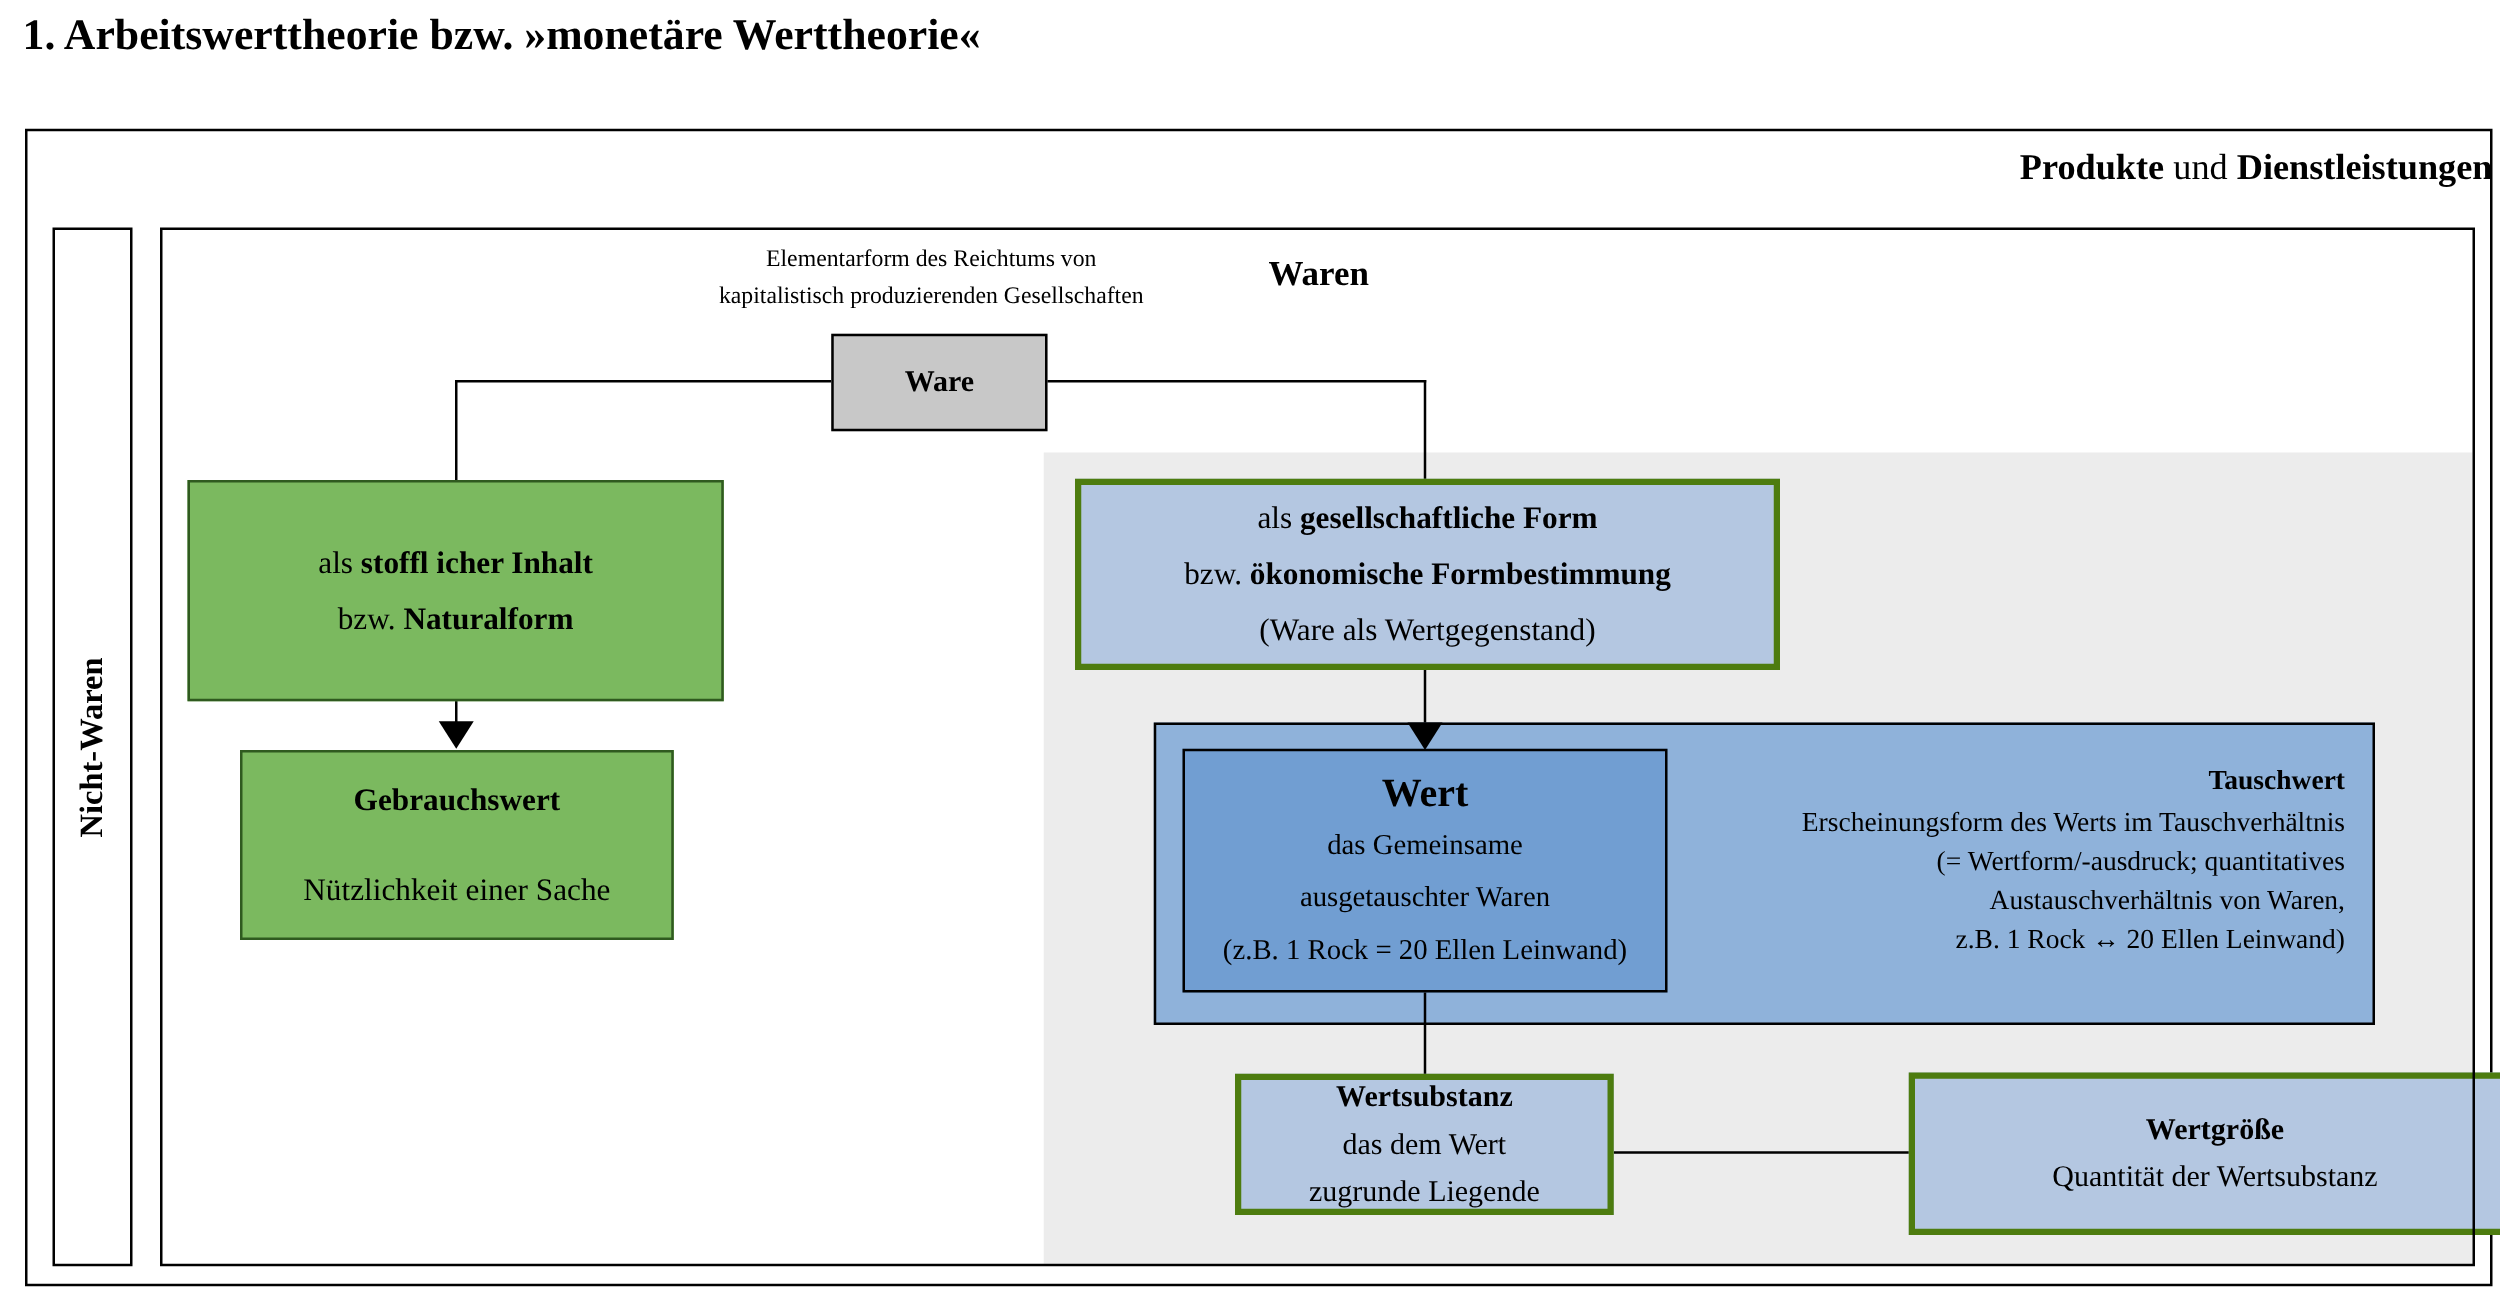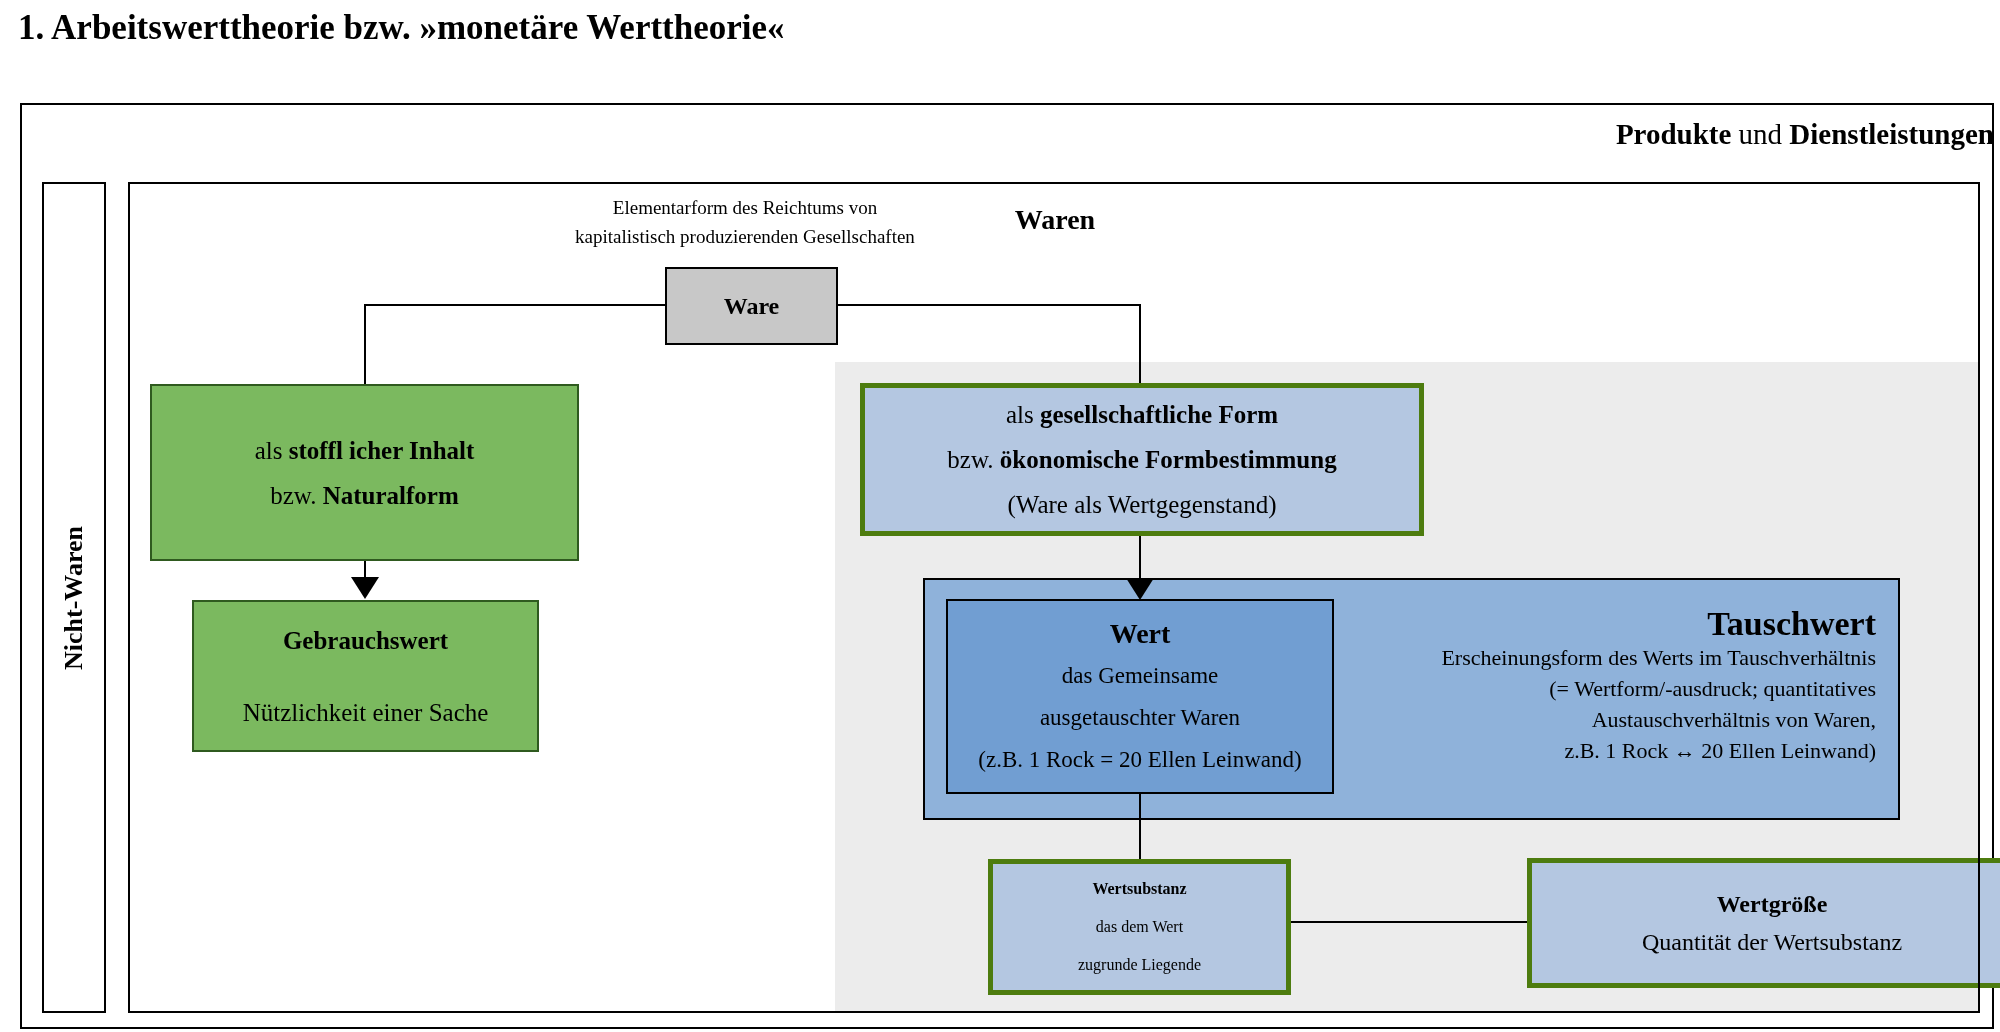--- a/index.html
+++ b/index.html
@@ -25,25 +25,25 @@
   .ware-node{left:665px;top:267px;width:173px;height:78px;background:#c8c8c8;border:2px solid #000;
     font-size:24px;font-weight:bold;}
   .green{background:#7bb95f;border:2px solid #2f5a1f;line-height:45px;}
   .green1{left:150px;top:384px;width:429px;height:177px;}
   .green2{left:192px;top:600px;width:347px;height:152px;gap:27px;}
   .lblue{background:#b4c7e1;border:5px solid #4d7c0f;}
   .socialform{left:860px;top:383px;width:564px;height:153px;line-height:45px;}
   .bigblue{left:923px;top:578px;width:973px;height:238px;background:#8fb2da;border:2px solid #000;z-index:2;}
   .wertbox{left:946px;top:599px;width:388px;height:195px;background:#719ed2;border:2px solid #000;
     line-height:42px;font-size:23px;z-index:3;}
-  .wertbox .t{font-size:28px;}
+  .wertbox .t{font-size:32px;}
   .tauschwert{left:1360px;top:606px;width:516px;text-align:right;z-index:3;}
-  .tauschwert .t{font-size:34px;font-weight:bold;line-height:36px;}
+  .tauschwert .t{font-size:22px;font-weight:bold;line-height:36px;}
   .tauschwert div{font-size:22px;line-height:31px;}
-  .wertsubstanz{left:988px;top:859px;width:303px;height:136px;line-height:38px;font-size:16px;}
+  .wertsubstanz{left:988px;top:859px;width:303px;height:113px;line-height:38px;font-size:24px;}
   .wertgroesse{left:1527px;top:858px;width:490px;height:130px;line-height:38px;font-size:24px;}
   .line{position:absolute;background:#000;z-index:2;}
   .arrow-down{position:absolute;width:0;height:0;border-left:14px solid transparent;
     border-right:14px solid transparent;border-top:22px solid #000;z-index:3;}
 </style>
 </head>
 <body>
 
 <div class="canvas">
 

